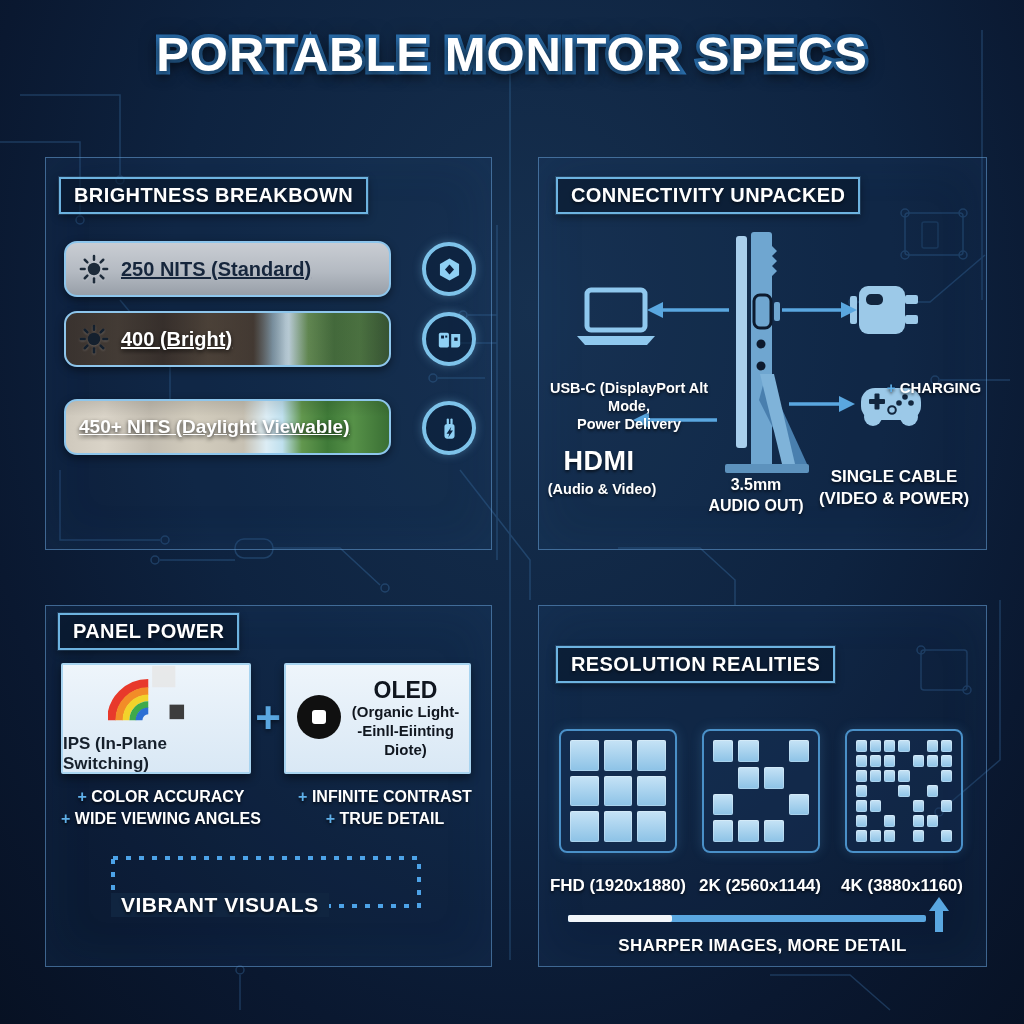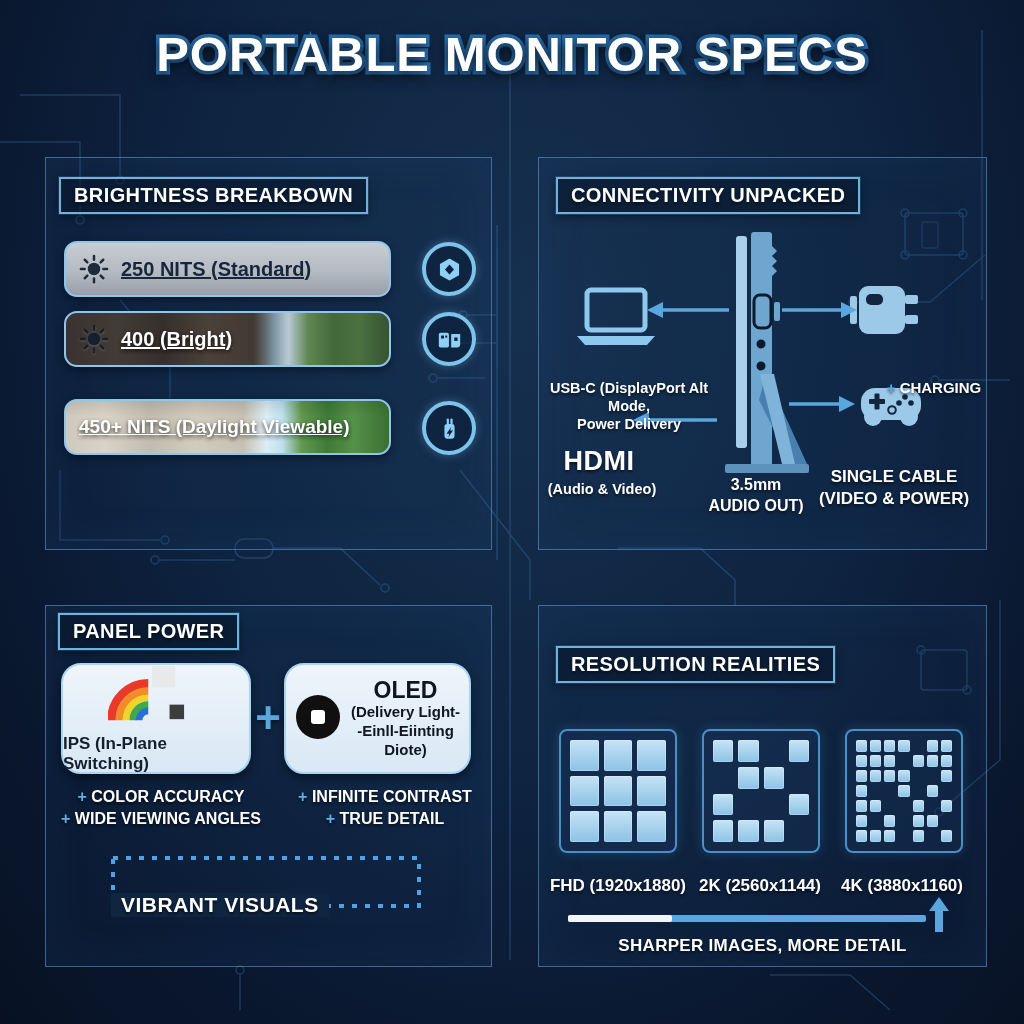--- a/index.html
+++ b/index.html
@@ -38,21 +38,21 @@
   .circ{position:absolute;left:358px;width:46px;height:46px;border:4px solid #7ec3ea;border-radius:50%;
     background:rgba(10,30,55,0.55);display:flex;align-items:center;justify-content:center;
     box-shadow:0 0 10px rgba(126,195,234,0.35);}
   .circ svg{width:27px;height:27px;}
   
   .conn-svg{position:absolute;left:0;top:0;}
   .clabel{position:absolute;color:#fff;font-weight:bold;text-align:center;text-shadow:0 2px 3px rgba(0,0,0,0.6);margin-top:40px;}
   .plus-accent{color:#5fb0ea;}
   
   .card{position:absolute;background:linear-gradient(180deg,#eef5fb,#d9e8f5);border:2px solid #a8d4f0;
-    border-radius:20px;box-shadow:0 4px 10px rgba(0,0,0,0.45);display:flex;flex-direction:column;
+    border-radius:2px;box-shadow:0 4px 10px rgba(0,0,0,0.45);display:flex;flex-direction:column;
     align-items:center;justify-content:center;box-sizing:border-box;}
   .card-label{color:#16202c;font-weight:bold;font-size:17px;margin-top:6px;}
   .bigplus{position:absolute;color:#5aa7e0;font-size:44px;font-weight:bold;text-shadow:0 2px 4px rgba(0,0,0,0.5);}
   .benefits{position:absolute;text-align:center;color:#fff;font-weight:bold;font-size:16px;line-height:22px;
     text-shadow:0 2px 3px rgba(0,0,0,0.6);white-space:nowrap;}
   .oled-text{text-align:center;color:#10161f;line-height:19px;}
   .oled-title{font-size:23px;font-weight:bold;line-height:24px;}
   .oled-sub{font-size:15px;font-weight:bold;}
   .banner-box{position:absolute;left:65px;top:250px;width:310px;height:52px;}
   .banner-text{position:absolute;left:65px;top:287px;width:310px;}
@@ -316,21 +316,21 @@
 
     <div class="card" style="left:238px;top:57px;width:187px;height:111px;flex-direction:row;gap:10px;padding:0 8px;">
       <span>
         <svg width="46" height="46" viewBox="0 0 46 46">
             <circle cx="23" cy="23" r="22" fill="#101010"></circle>
             <rect x="16" y="16" width="14" height="14" rx="3" fill="#ffffff"></rect>
           </svg>
       </span>
       <span class="oled-text">
         <div class="oled-title">OLED</div>
-        <div class="oled-sub">(Delivery Light-</div>
+        <div class="oled-sub">(Organic Light-</div>
         <div class="oled-sub">-Einll-Eiinting</div>
         <div class="oled-sub">Diote)</div>
       </span>
     </div>
 
     <div class="benefits" style="left:0px;top:180px;width:230px;">
       <div>
         <span class="plus-accent">+</span>
         <span>COLOR ACCURACY</span>
       </div>

